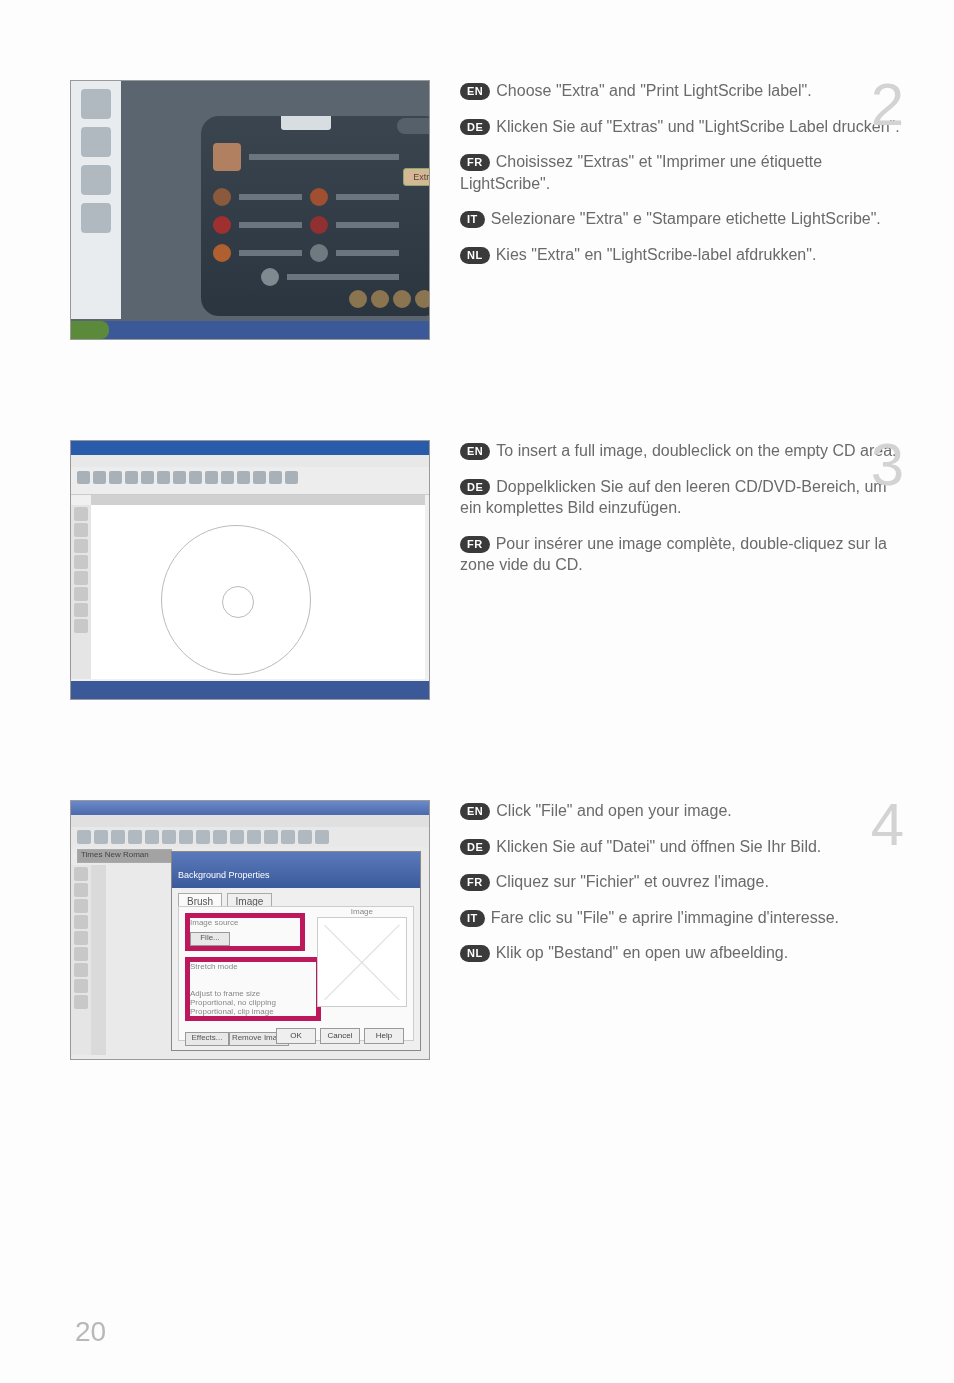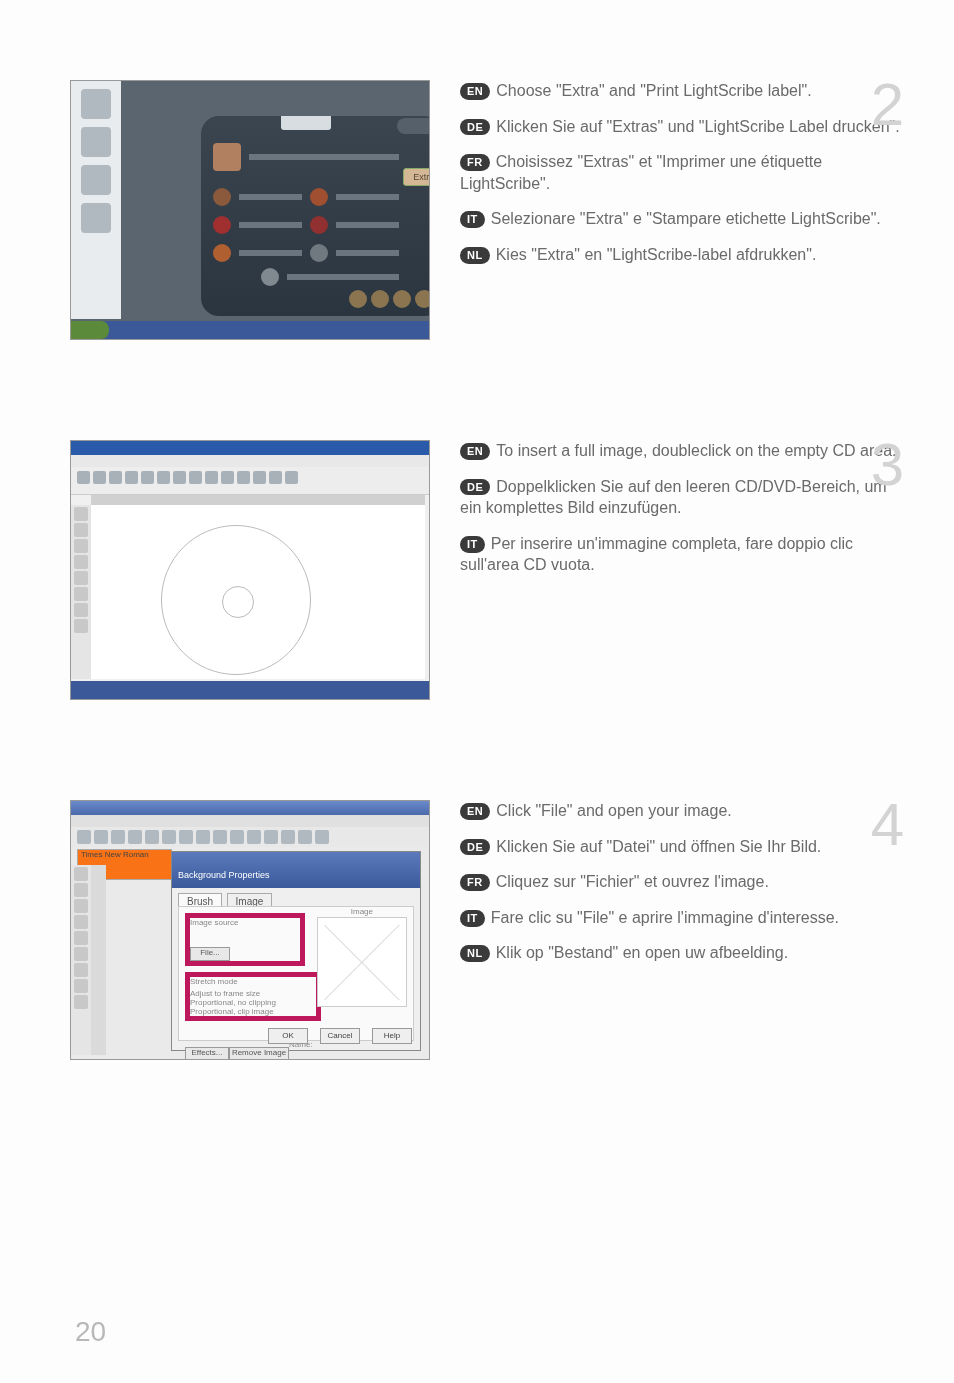--- a/index.html
+++ b/index.html
@@ -106,37 +106,37 @@
   .ss3-circle { position:absolute;top:20px;left:70px;width:150px;height:150px;border:1px solid #bbb;border-radius:50%;}
   .ss3-circle::after{content:"";position:absolute;top:60px;left:60px;width:30px;height:30px;border:1px solid #bbb;border-radius:50%;}
   .ss3-task { position:absolute;bottom:0;left:0;right:0;height:18px;background:#3b5998;}
 
   
   .ss4 { background:#eaeaea; }
   .ss4-title{position:absolute;top:0;left:0;right:0;height:14px;background:linear-gradient(#6a8acc,#4a6aac);}
   .ss4-menu{position:absolute;top:14px;left:0;right:0;height:12px;background:#e0e0e0;}
   .ss4-tb{position:absolute;top:26px;left:0;right:0;height:20px;background:#e8e8e8;display:flex;gap:3px;padding:3px 6px;}
   .ss4-tb span{width:14px;height:14px;background:#b0b8c0;border-radius:2px;}
-  .ss4-font{position:absolute;top:48px;left:6px;width:95px;height:31px;background:#f97316;border:1px solid #aaa;font-size:8px;padding-left:3px;color:#444;}
+  .ss4-font{position:absolute;top:48px;left:6px;width:95px;height:14px;background:#a3a3a3;border:1px solid #aaa;font-size:8px;padding-left:3px;color:#444;}
   .ss4-side{position:absolute;top:64px;left:0;width:20px;bottom:4px;background:#e5e5e5;}
   .ss4-side span{display:block;width:14px;height:14px;margin:2px auto;background:#c8c8c8;border-radius:2px;}
   .ss4-ruler2{position:absolute;top:64px;left:20px;width:15px;bottom:4px;background:#dadada;}
   .ss4-dialog{position:absolute;top:50px;left:100px;width:250px;height:200px;background:#efefef;border:1px solid #888;}
   .ss4-dlg-title{height:16px;background:linear-gradient(#5a7abb,#3a5a9b);color:#fff;font-size:9px;padding:18px 6px;}
   .ss4-tabs{height:18px;padding:3px 0 0 6px;}
   .ss4-tab{display:inline-block;padding:2px 8px;font-size:10px;background:#fafafa;border:1px solid #aaa;border-bottom:none;color:#555;}
   .ss4-panel{margin:0 6px 6px 6px;height:135px;background:#fafafa;border:1px solid #ccc;padding:6px;position:relative;}
   .ss4-group{border:5px solid #be185d;padding:0;margin-bottom:6px;}
   .ss4-lbl{font-size:8px;color:#888;}
-  .ss4-filebtn{width:40px;height:14px;background:#e8e8e8;border:1px solid #999;font-size:8px;text-align:center;color:#555;margin-top:20px;}
+  .ss4-filebtn{width:40px;height:14px;background:#e8e8e8;border:1px solid #999;font-size:8px;text-align:center;color:#555;margin-top:5px;}
   .ss4-preview{position:absolute;top:10px;right:6px;width:90px;height:90px;border:1px solid #ccc;background:#fff;}
   .ss4-preview::before,.ss4-preview::after{content:"";position:absolute;background:#ddd;}
   .ss4-preview::before{width:120%;height:1px;top:0;left:-10%;transform:rotate(45deg);transform-origin:center;top:50%;}
   .ss4-preview::after{width:120%;height:1px;top:50%;left:-10%;transform:rotate(-45deg);}
-  .ss4-btns{position:absolute;bottom:6px;right:8px;display:flex;gap:12px;padding-left:24px;}
+  .ss4-btns{position:absolute;bottom:6px;right:16px;display:flex;gap:4px;padding-left:24px;}
   .ss4-btn{width:40px;height:16px;background:#efefef;border:1px solid #999;font-size:8px;text-align:center;line-height:14px;color:#444;}
 </style>
 </head>
 <body>
 
 <div class="step">
   <div class="screenshot ss2">
     <div class="ss2-left">
       <div class="ss2-ico"></div>
         <div class="ss2-ico"></div>
@@ -227,21 +227,21 @@
         <span></span>
     </div>
     <div class="ss3-canvas">
       <div class="ss3-circle"></div>
     </div>
     <div class="ss3-task"></div>
   </div>
   <div class="instructions">
     <div class="para"><span class="lang-badge">EN</span><span>To insert a full image, doubleclick on the empty CD area.</span></div>
     <div class="para"><span class="lang-badge">DE</span><span>Doppelklicken Sie auf den leeren CD/DVD-Bereich, um ein komplettes Bild einzufügen.</span></div>
-    <div class="para"><span class="lang-badge">IT</span><span>Per inserire un'immagine completa, fare doppio clic sull'area CD vuota.</span></div>
+    <div class="para"><span class="lang-badge">FR</span><span>Pour insérer une image complète, double-cliquez sur la zone vide du CD.</span></div>
   </div>
   <div class="step-number">3</div>
 </div>
 
 <div class="step" style="margin-bottom:40px;">
   <div class="screenshot ss4">
     <div class="ss4-title"></div>
     <div class="ss4-menu"></div>
     <div class="ss4-tb">
       <span></span>
@@ -279,21 +279,21 @@
         <span class="ss4-tab">Brush</span>
         <span class="ss4-tab" style="background:#efefef;">Image</span>
       </div>
       <div class="ss4-panel">
         <div class="ss4-group" style="width:120px;">
           <div class="ss4-lbl">Image source</div>
           <div class="ss4-filebtn">File...</div>
         </div>
         <div class="ss4-group" style="width:136px;">
           <div class="ss4-lbl">Stretch mode</div>
-          <div class="ss4-lbl" style="margin-top:3px;">Adjust to frame size</div>
+          <div class="ss4-lbl" style="margin-top:18px;">Adjust to frame size</div>
           <div class="ss4-lbl">Proportional, no clipping</div>
           <div class="ss4-lbl">Proportional, clip image</div>
         </div>
         <div style="display:flex;align-items:center;">
           <div class="ss4-filebtn" style="width:44px;">Effects...</div>
           <div class="ss4-filebtn" style="width:60px;">Remove Image</div>
           <div class="ss4-lbl">Name:</div>
         </div>
         <div class="ss4-preview"></div>
         <div class="ss4-lbl" style="position:absolute;top:0;right:40px;">Image</div>

